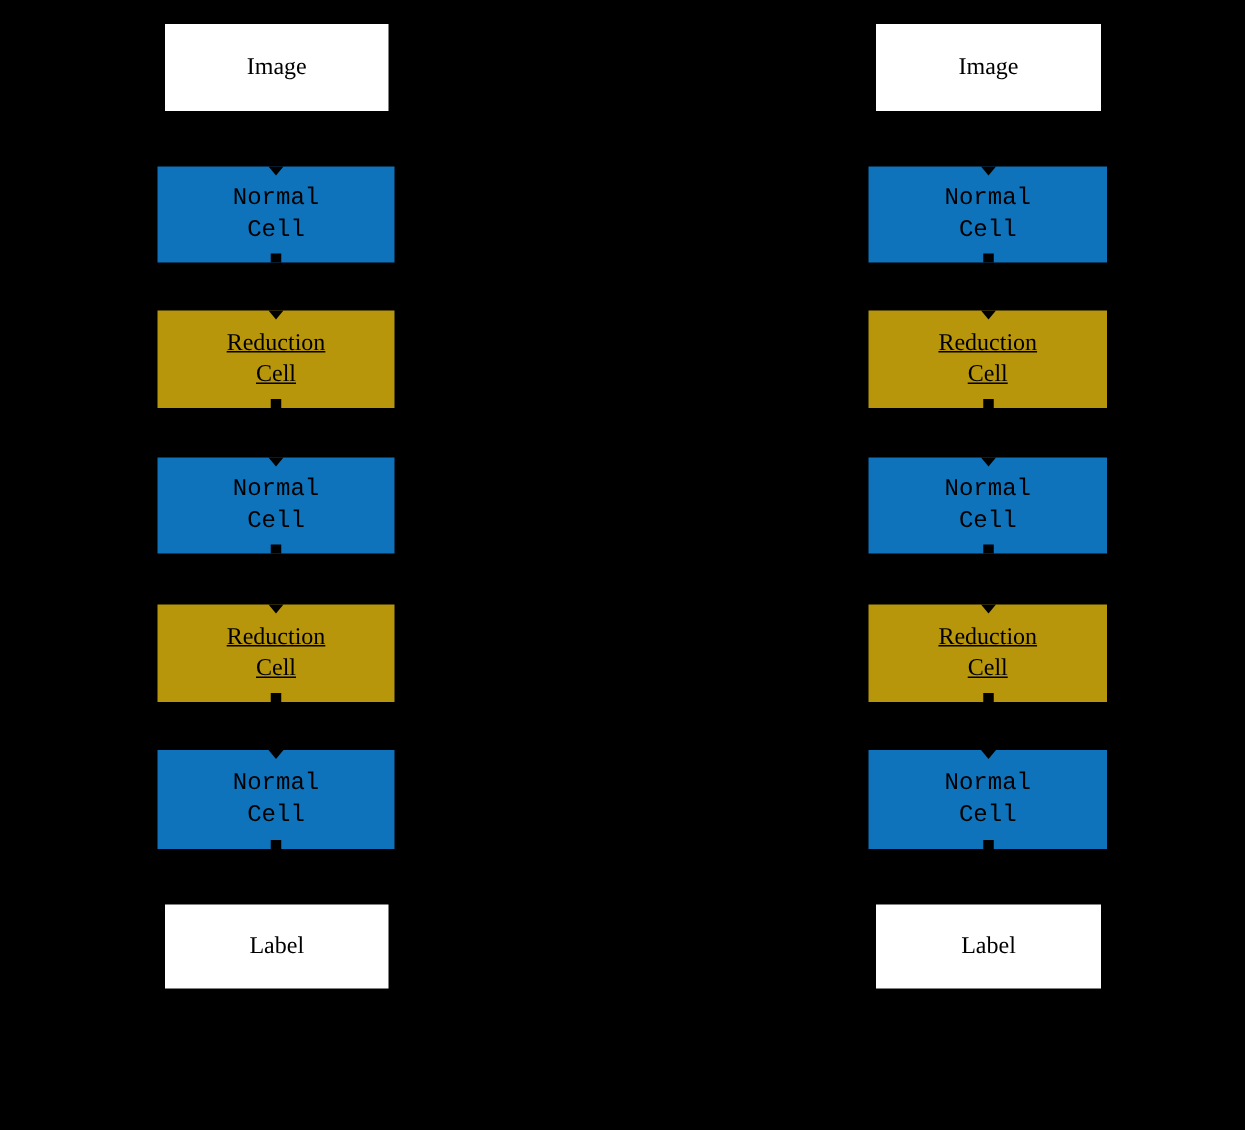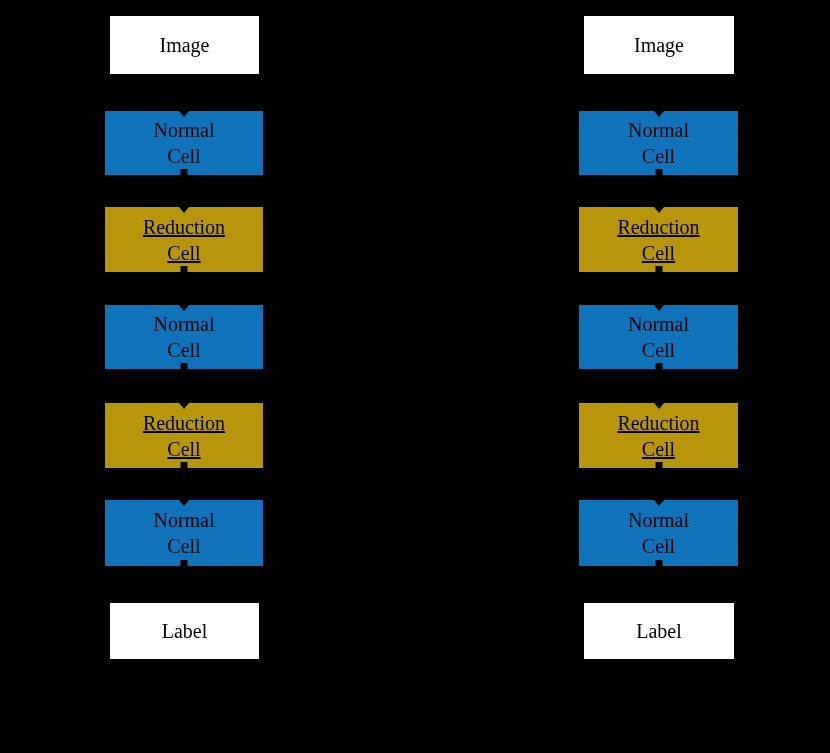--- a/index.html
+++ b/index.html
@@ -18,25 +18,25 @@
   .box {
     position: absolute;
     display: flex;
     align-items: center;
     justify-content: center;
     text-align: center;
     color: var(--box-text, #000);
   }
   .box .box-label {
     white-space: pre-line;
-    font-size: 20px;
+    font-size: 16px;
     line-height: 1.3;
   }
   .io        { background: var(--io-box, #ffffff); }
-  .normal    { background: var(--normal-cell, #0E73BB); }
+  .normal    { background: var(--normal-cell, #0E73BB); font-family: Liberation Mono, monospace; }
   .reduction { background: var(--reduction-cell, #B8960B); text-decoration: underline; }
   
   .arrowhead {
     position: absolute;
     top: 0;
     left: 50%;
     transform: translateX(-50%);
     width: 0;
     height: 0;
     border-left: 5px solid transparent;

